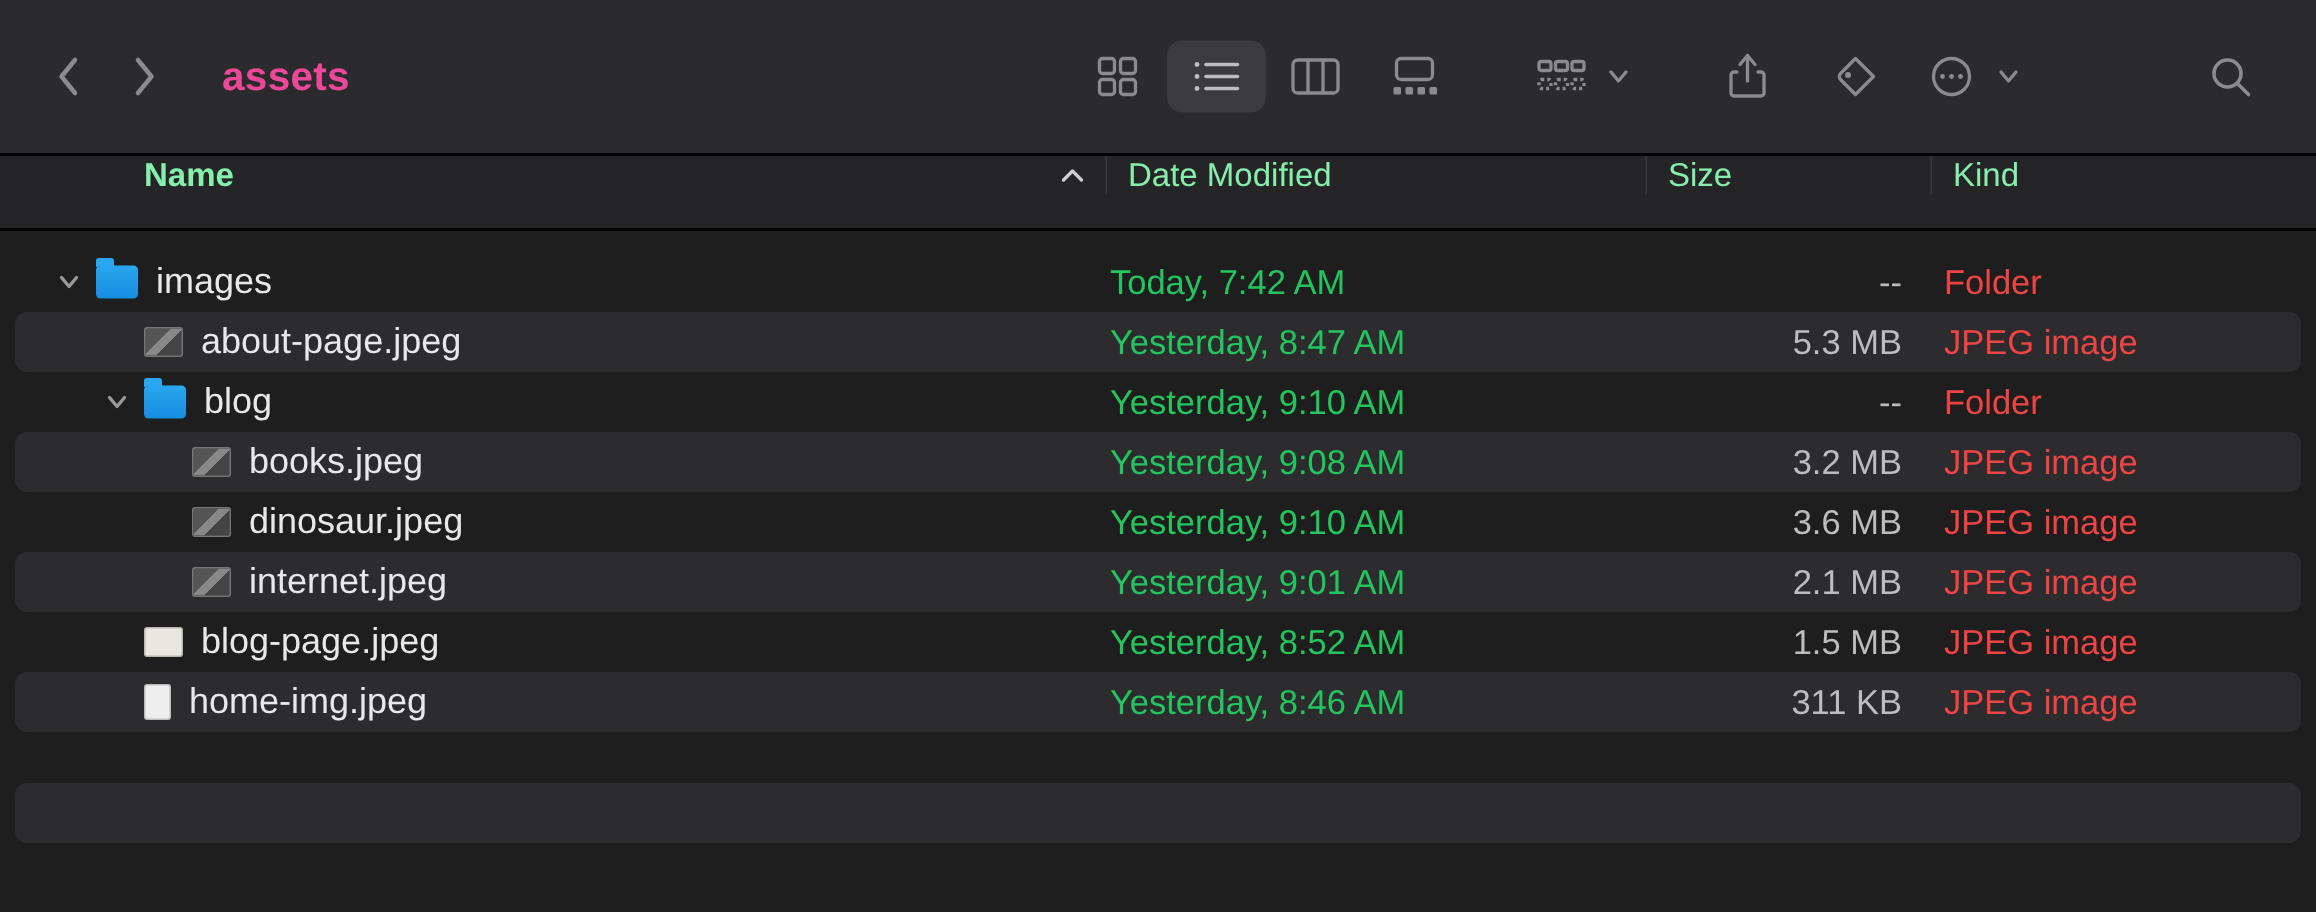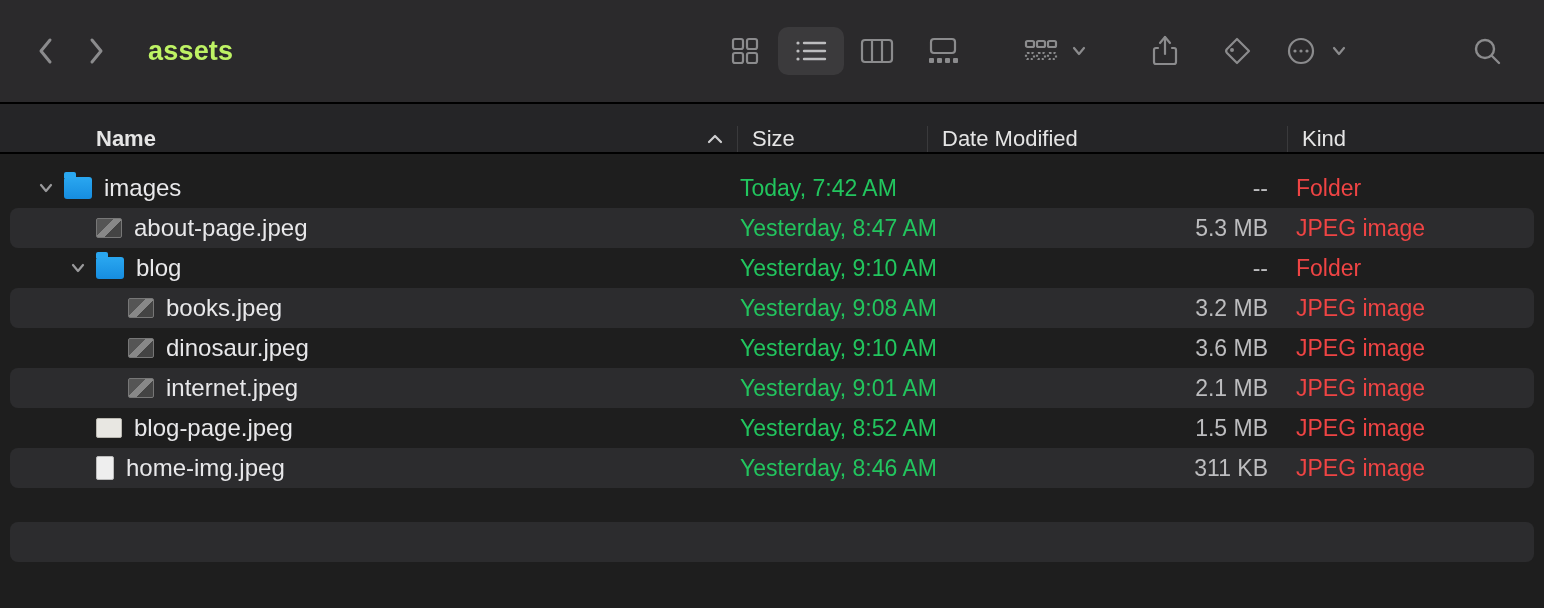--- a/index.html
+++ b/index.html
@@ -24,44 +24,44 @@
   .nav-arrow {
     width: 44px; height: 44px;
     display: flex; align-items: center; justify-content: center;
     color: #8b8b8d;
     border-radius: 8px;
   }
   .nav-arrow svg { stroke: currentColor; }
   .title {
     font-size: 27px;
     font-weight: 600;
-    color: #bef264;
+    color: #ec4899;
     margin-left: 24px;
     letter-spacing: .2px;
   }
   .spacer { flex: 1; }
   .tb-group { display: flex; align-items: center; gap: 0; }
   .tb-btn {
     width: 66px; height: 48px;
     display: flex; align-items: center; justify-content: center;
     color: #8b8b8d; border-radius: 10px;
   }
   .tb-btn.narrow { width: 50px; }
   .tb-btn.active { background: #3b3a3c; color: #bdbdbf; }
   .tb-sep { width: 28px; }
   .chev-small svg { width: 14px; height: 14px; }
 
   
   .header-row {
     height: 50px;
     background: #252527;
     display: flex;
-    align-items: flex-end;
+    align-items: flex-start;
     font-size: 22px;
-    color: #e5e5e5;
+    color: #86efac;
     border-bottom: 2px solid #000;
   }
   .hcell {
     display: flex; align-items: center;
     padding: 0 14px;
     border-right: 1px solid #3a3a3c;
     position: relative;
     font-weight: 400;
   }
   .hcell:last-child { border-right: none; }
@@ -258,25 +258,25 @@
 
 <div class="header-row">
   <div class="hcell col-name">
     <span>Name</span>
     <span class="sort-ind">
       <svg width="16" height="12" viewBox="0 0 16 12" fill="none" stroke="currentColor" stroke-width="2.2" stroke-linecap="round" stroke-linejoin="round">
           <polyline points="2,9 8,3 14,9"></polyline>
         </svg>
     </span>
   </div>
+  <div class="hcell col-date">
+    <span>Date Modified</span>
+  </div>
   <div class="hcell col-size">
     <span>Size</span>
-  </div>
-  <div class="hcell col-date">
-    <span>Date Modified</span>
   </div>
   <div class="hcell col-kind">
     <span>Kind</span>
   </div>
 </div>
 
 <div class="list" id="file-list">
     <div class="row">
       <div class="cell-name">
         <span class="indent-pad" style="width: 18px;"></span>

